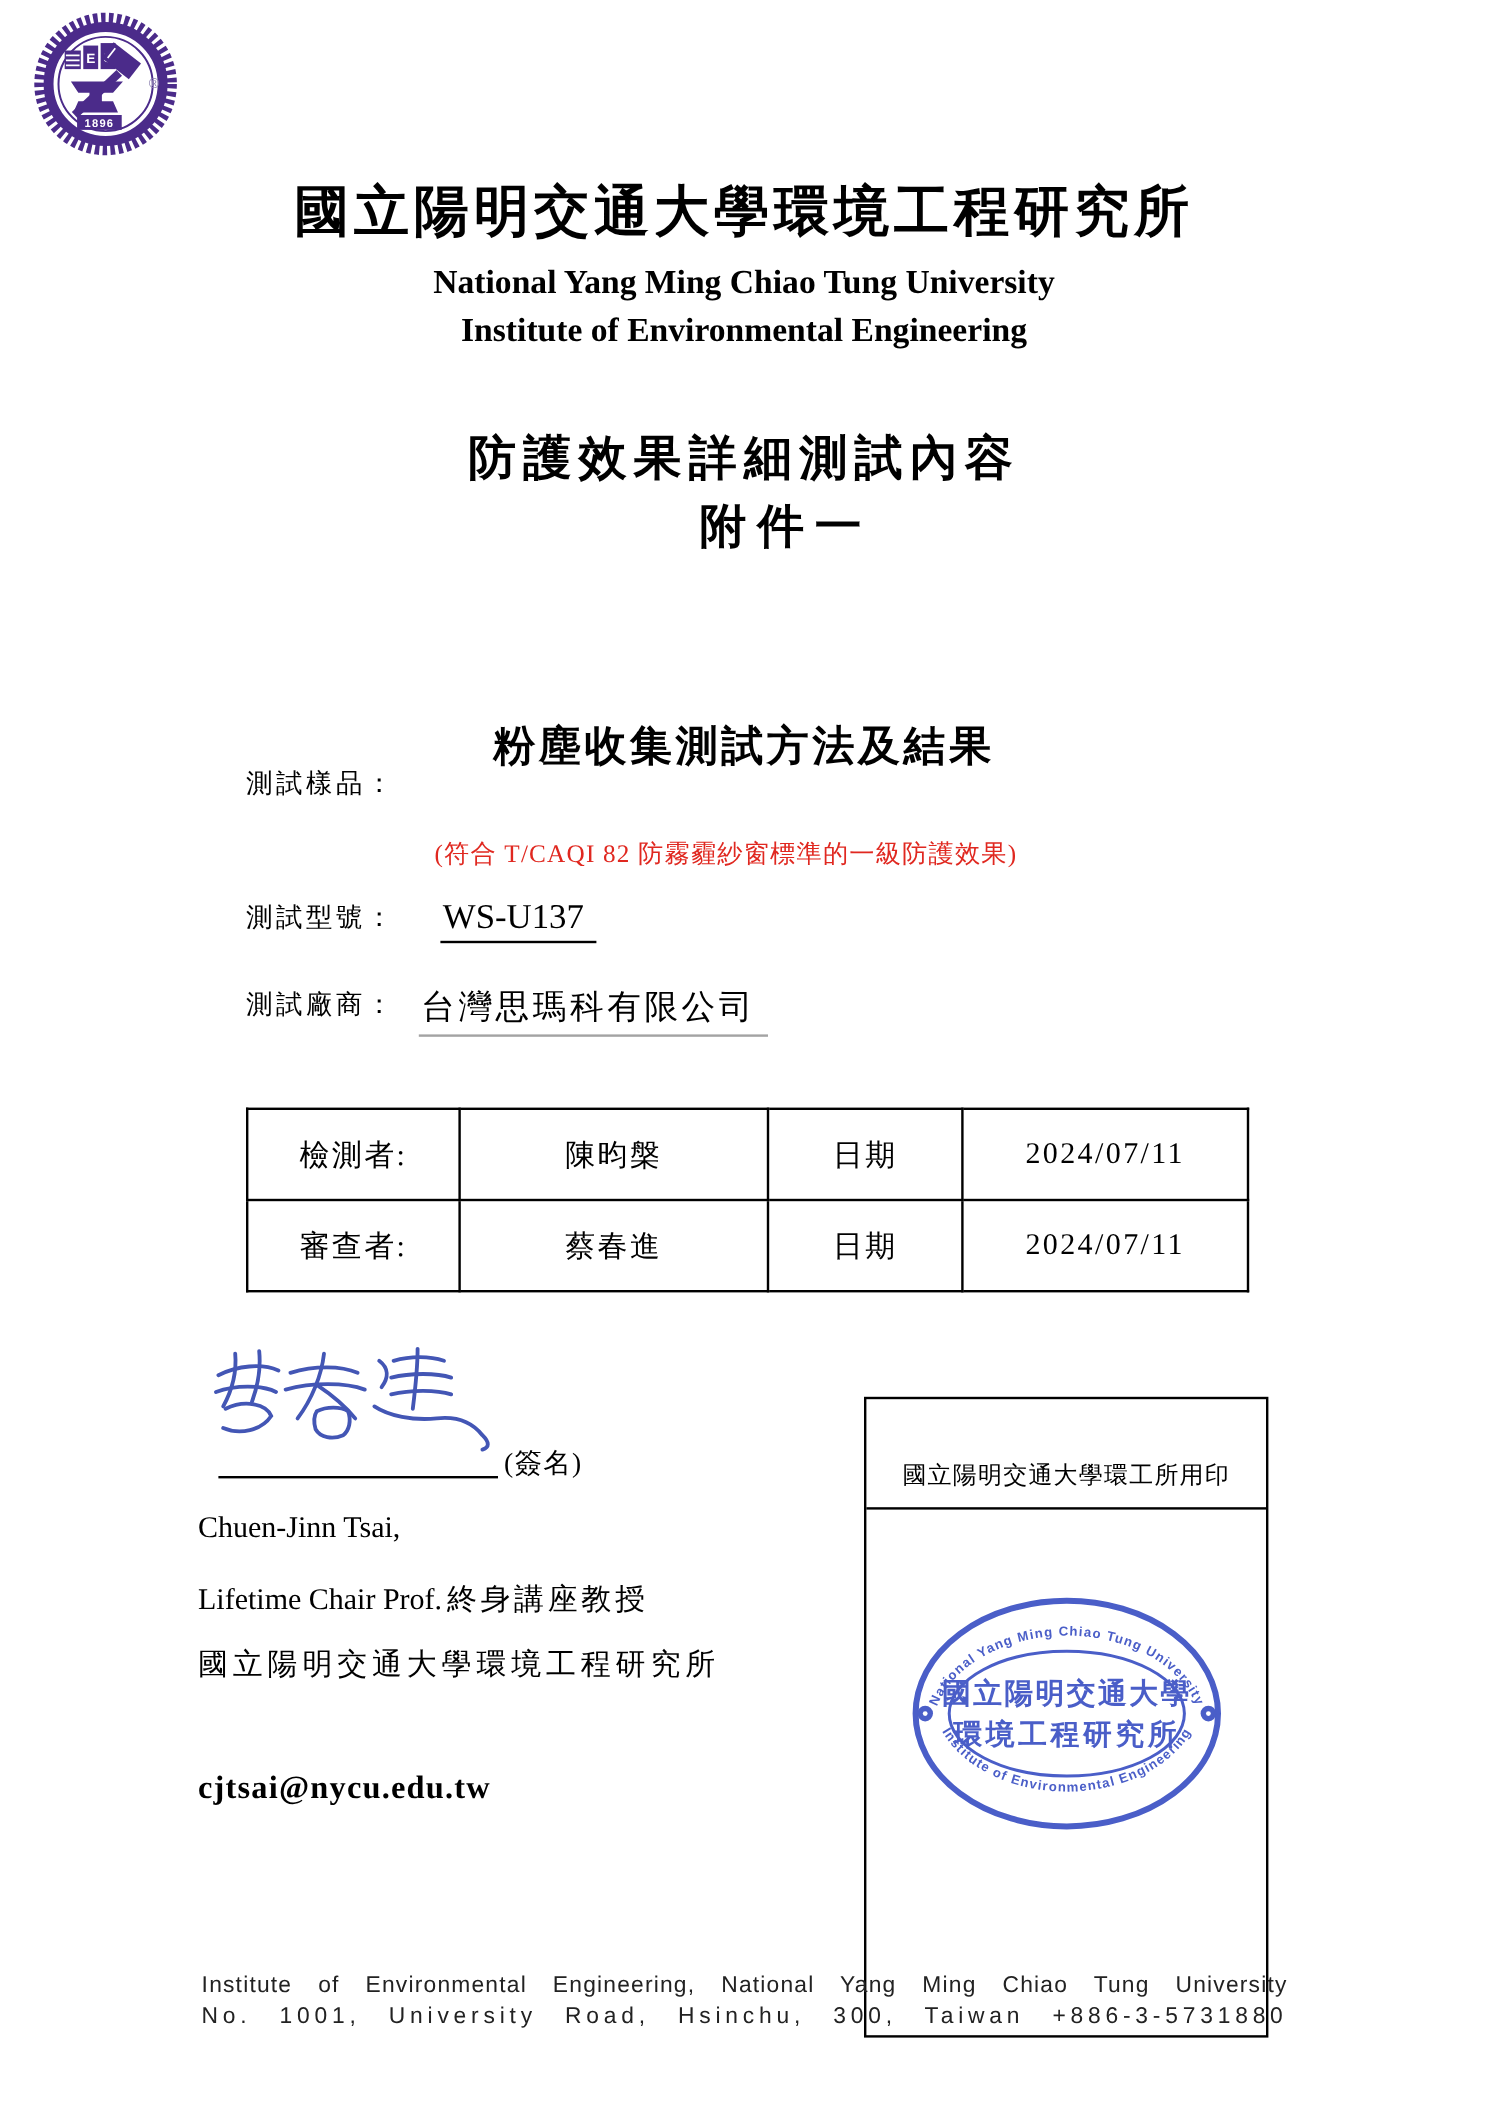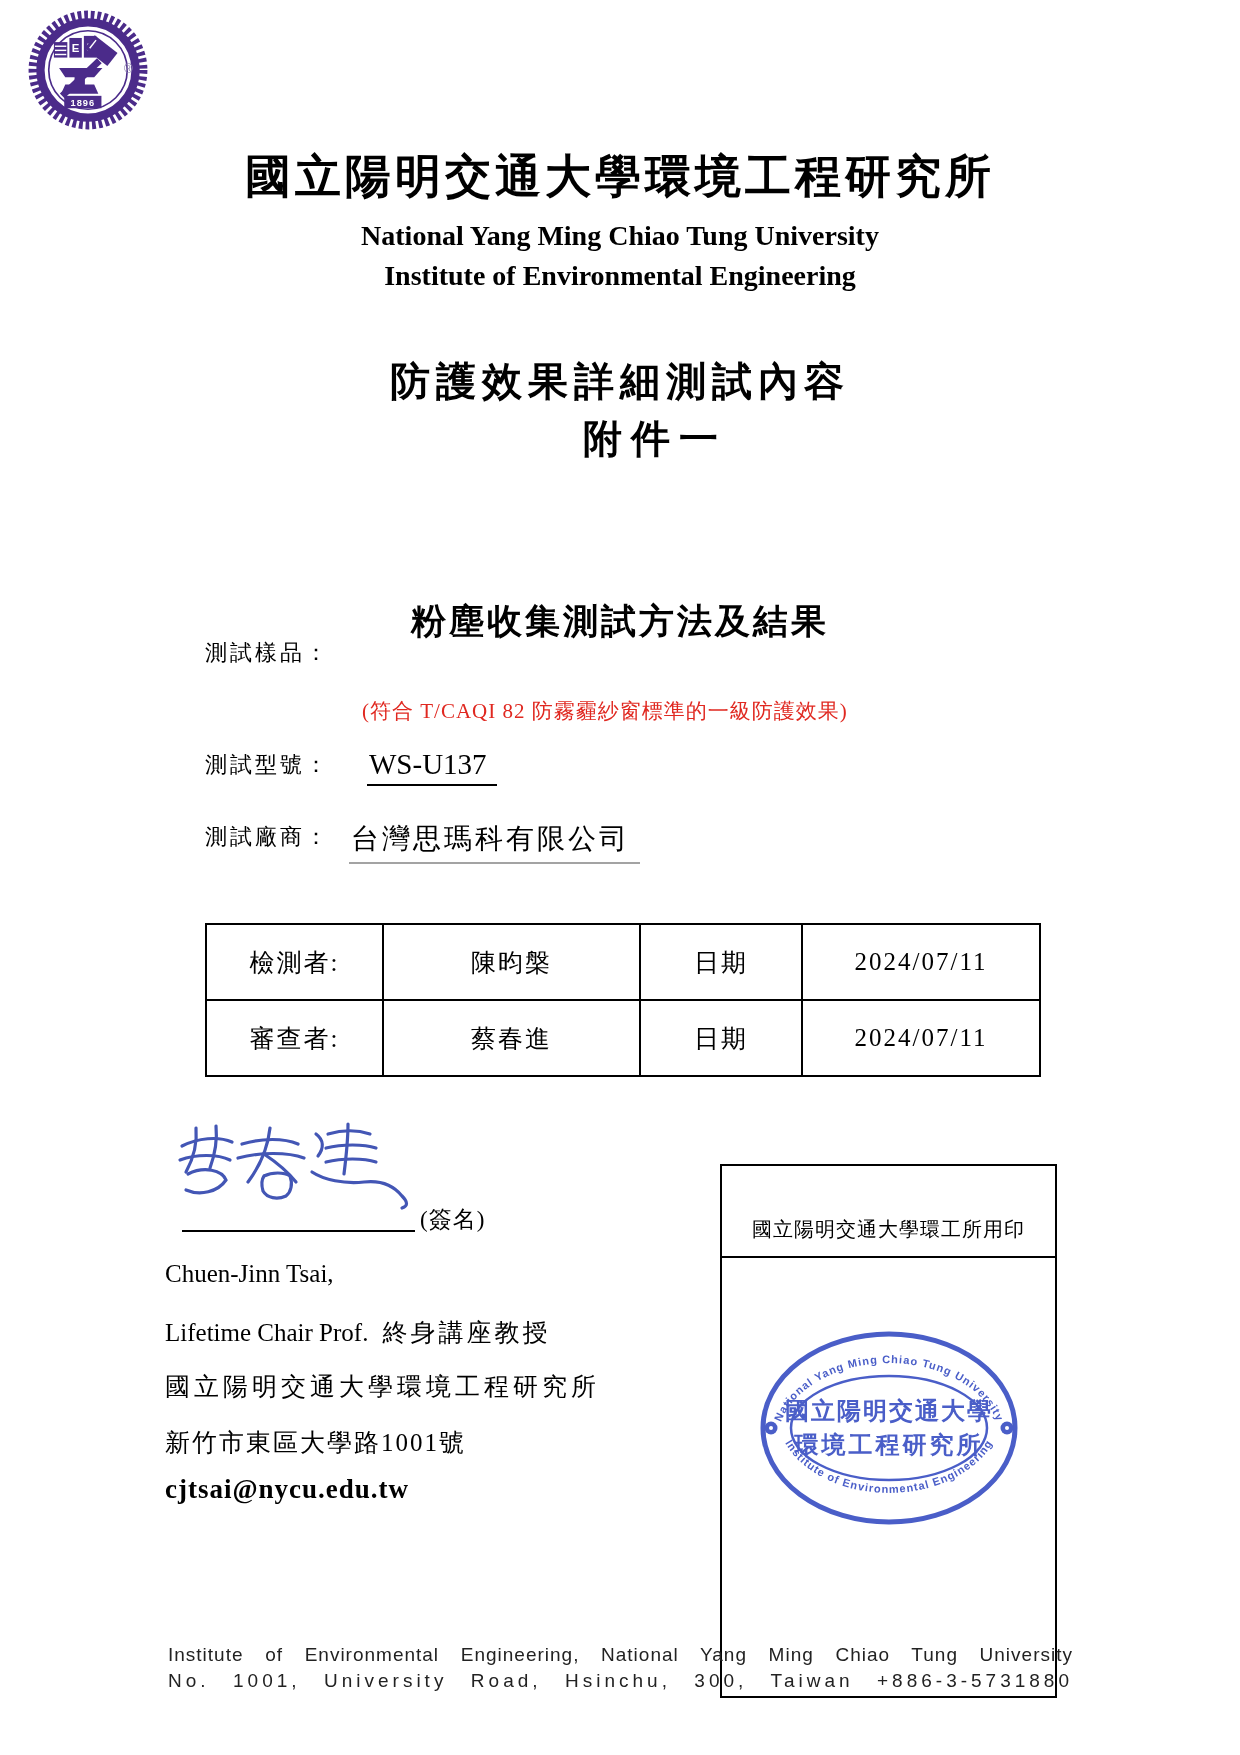--- a/index.html
+++ b/index.html
@@ -40,21 +40,21 @@
 
   
   .sig-svg{left:172px;top:1116px;}
   .sig-line{left:182px;top:1230px;width:233px;height:0;border-top:2.5px solid #000;}
   .sig-caption{left:420px;top:1204px;font-size:23px;letter-spacing:1px;}
 
   
   .c-line{left:165px;font-size:25px;}
   .c-name{top:1260px;}
   .c-title{top:1316px;}
-  .c-title .zh{letter-spacing:3px;margin-left:14px;}
+  .c-title .zh{letter-spacing:3px;margin-left:4px;}
   .c-affil{top:1370px;letter-spacing:4px;}
   .c-addr{top:1426px;letter-spacing:2px;}
   .c-email{top:1474px;font-size:27px;font-weight:bold;letter-spacing:1px;}
 
   
   .stamp-box{left:720px;top:1164px;width:337px;height:534px;border:2.5px solid #000;box-sizing:border-box;}
   .stamp-box-header{height:92px;border-bottom:2.5px solid #000;display:flex;align-items:flex-end;
     justify-content:center;font-size:20px;letter-spacing:1px;padding-bottom:13px;box-sizing:border-box;}
   .stamp-box-body{height:340px;display:flex;align-items:center;justify-content:center;}
 
@@ -154,21 +154,20 @@
     </g>
   </svg>
   <div class="abs sig-line"></div>
   <div class="abs sig-caption">(簽名)</div>
 
   <div class="abs c-line c-name">Chuen-Jinn Tsai,</div>
   <div class="abs c-line c-title">
     <span>Lifetime Chair Prof.</span><span class="zh">終身講座教授</span>
   </div>
   <div class="abs c-line c-affil">國立陽明交通大學環境工程研究所</div>
-  <div class="abs c-line c-addr">新竹市東區大學路1001號</div>
   <div class="abs c-line c-email">cjtsai@nycu.edu.tw</div>
 
   <div class="abs stamp-box">
     <div class="stamp-box-header">國立陽明交通大學環工所用印</div>
     <div class="stamp-box-body">
       <svg width="266" height="202" viewBox="0 0 266 202">
         <defs>
           <path id="arcTop" d="M 23,101 A 112,80 0 0 1 243,101" fill="none"></path>
           <path id="arcBottom" d="M 23,101 A 112,80 0 0 0 243,101" fill="none"></path>
         </defs>

